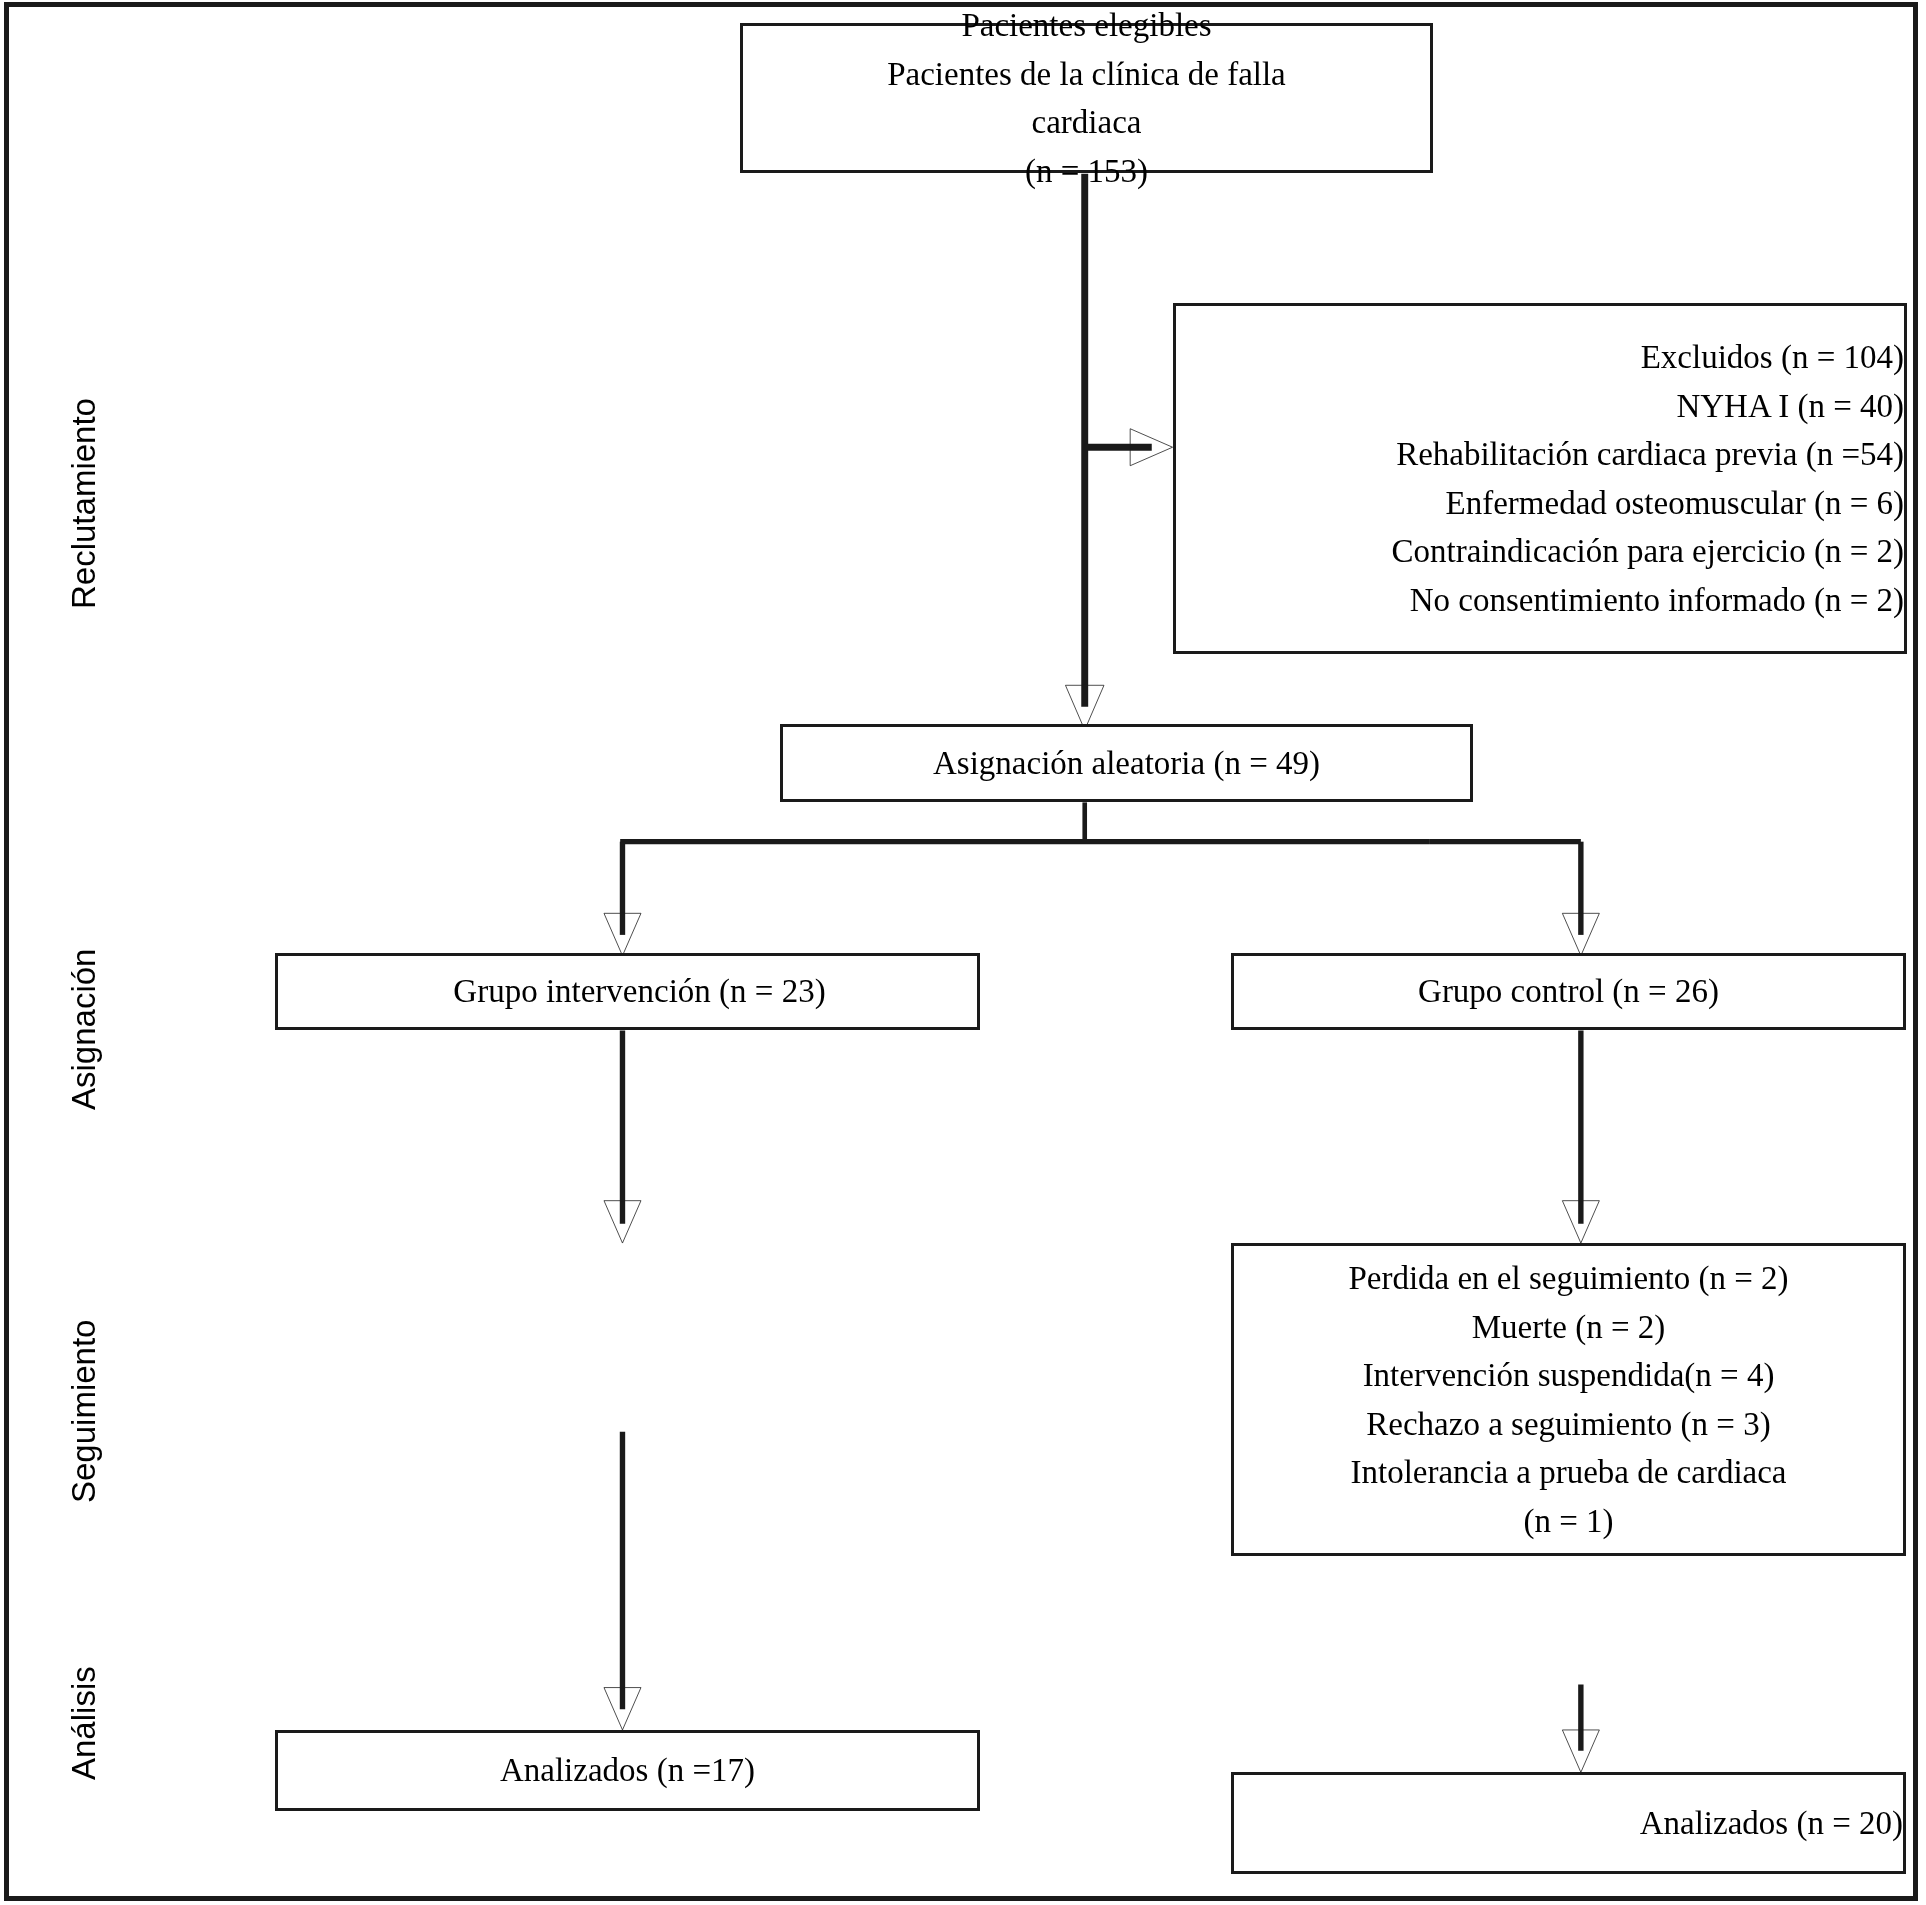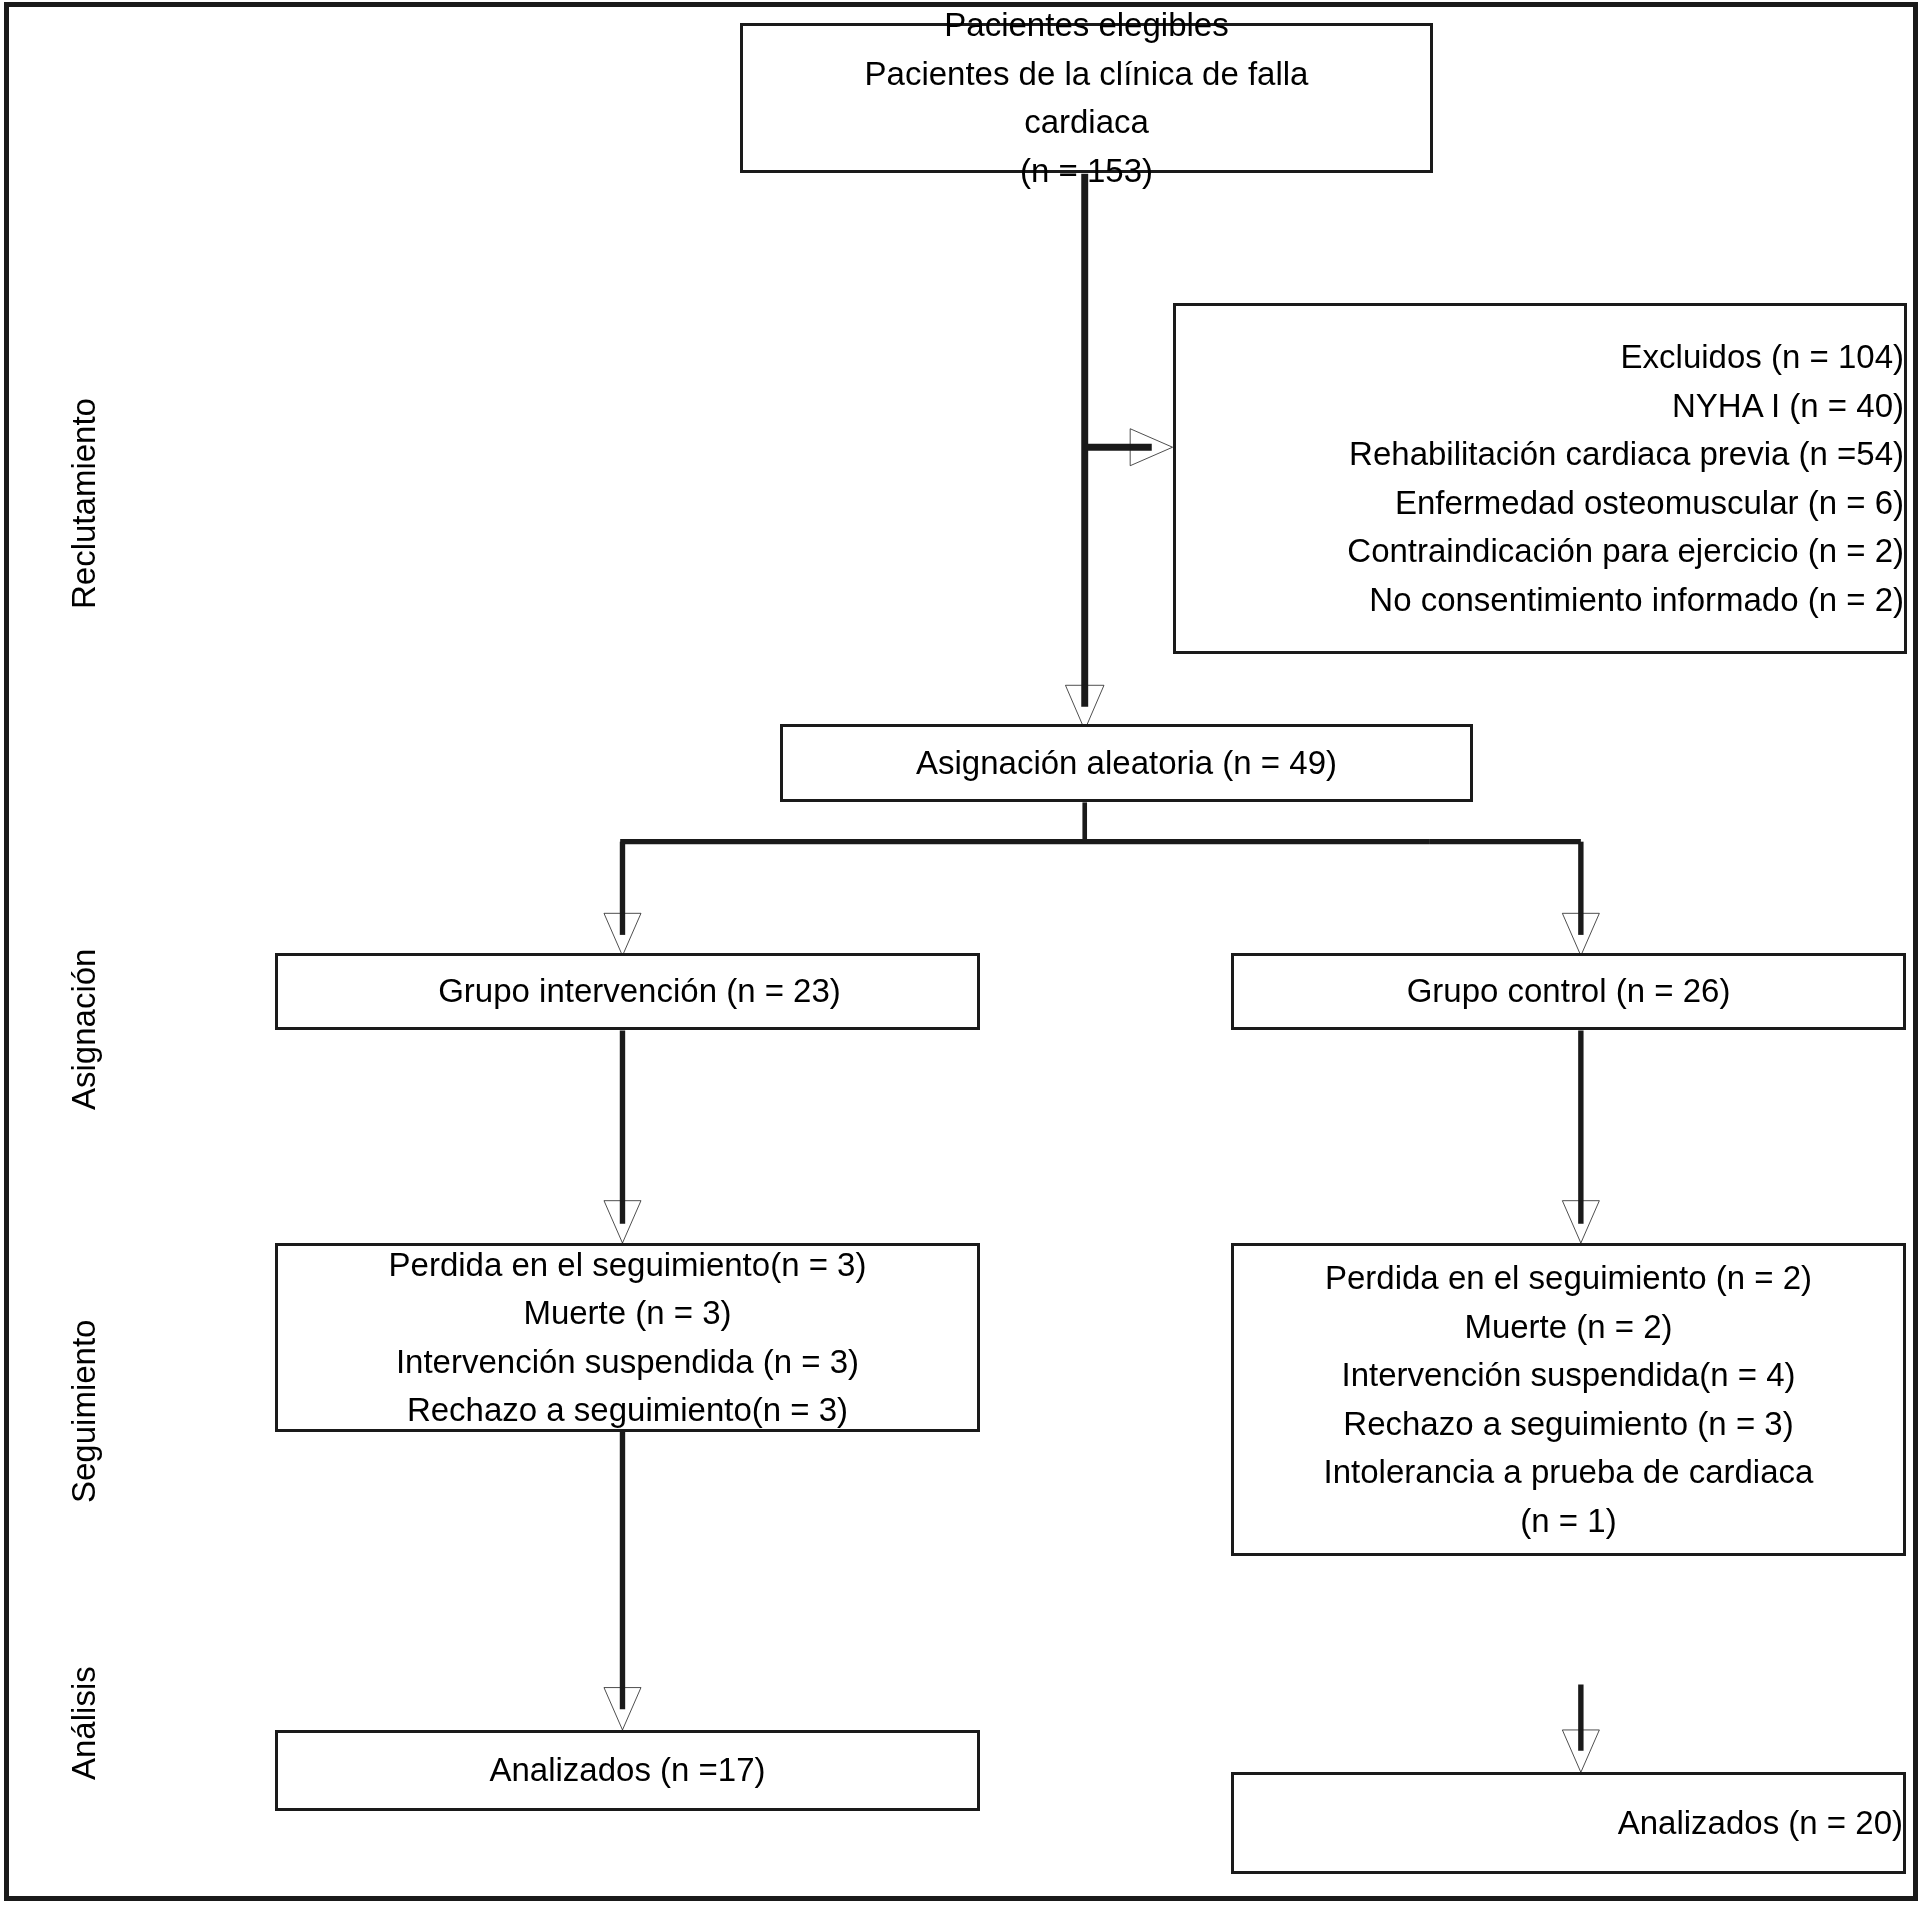--- a/index.html
+++ b/index.html
@@ -38,20 +38,21 @@
     justify-content: center;
     text-align: center;
     color: #000000;
     font-size: 33px;
     line-height: 1.47;
     font-family: "Liberation Sans", sans-serif;
   }
   .node .line {
     display: block;
     white-space: nowrap;
+    font-family: Liberation Serif, serif;
   }
   .stage-label {
     position: absolute;
     color: #000000;
     font-size: 33px;
     font-family: "Liberation Sans", sans-serif;
     white-space: nowrap;
     transform-origin: 0 0;
     transform: rotate(-90deg);
   }
@@ -130,26 +131,20 @@
   </div>
 
   <div class="node" style="left:275px; top:953px; width:705px; height:77px;padding-left:24px;">
     <span class="line">Grupo intervención (n = 23)</span>
   </div>
 
   <div class="node" style="left:1231px; top:953px; width:675px; height:77px;">
     <span class="line">Grupo control (n = 26)</span>
   </div>
 
-  <div class="node" style="left:275px; top:1243px; width:705px; height:189px;">
-    <span class="line">Perdida en el seguimiento(n = 3)</span>
-    <span class="line">Muerte (n = 3)</span>
-    <span class="line">Intervención suspendida (n = 3)</span>
-    <span class="line">Rechazo a seguimiento(n = 3)</span>
-  </div>
 
   <div class="node" style="left:1231px; top:1243px; width:675px; height:313px;">
     <span class="line">Perdida en el seguimiento (n = 2)</span>
     <span class="line">Muerte (n = 2)</span>
     <span class="line">Intervención suspendida(n = 4)</span>
     <span class="line">Rechazo a seguimiento (n = 3)</span>
     <span class="line">Intolerancia a prueba de cardiaca</span>
     <span class="line">(n = 1)</span>
   </div>
 

